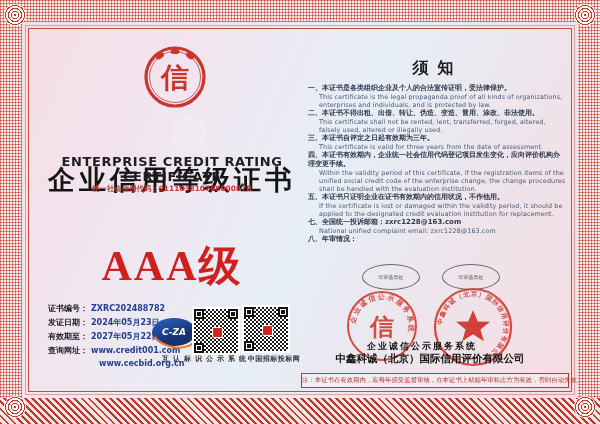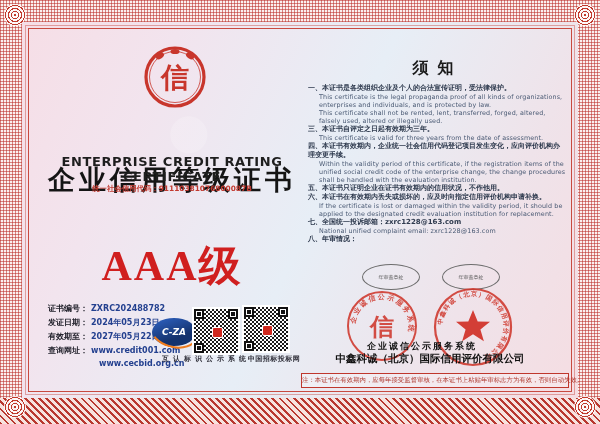--- a/index.html
+++ b/index.html
@@ -139,35 +139,35 @@
     <div class="qr-cap" style="left:120px;top:332px;width:128px;letter-spacing:4px">互认标识公示系统</div>
     <div class="qr-cap" style="left:216px;top:332px;width:72px;letter-spacing:.5px">中国招标投标网</div>
 
     <div class="notice-head">须知</div>
     <div class="notice-list">
       <div class="n-item">
         <div class="n-zh">一、本证书是各类组织企业及个人的合法宣传证明，受法律保护。</div>
         <div class="n-en">This certificate is the legal propaganda proof of all kinds of organizations, enterprises and individuals, and is protected by law.</div>
       </div>
       <div class="n-item">
+        <div class="n-zh">二、本证书不得出租、出借、转让、伪造、变造、冒用、涂改、非法使用。</div>
         <div class="n-en">This certificate shall not be rented, lent, transferred, forged, altered, falsely used, altered or illegally used.</div>
       </div>
       <div class="n-item">
         <div class="n-zh">三、本证书自评定之日起有效期为三年。</div>
         <div class="n-en">This certificate is valid for three years from the date of assessment.</div>
       </div>
       <div class="n-item">
         <div class="n-zh">四、本证书有效期内，企业统一社会信用代码登记项目发生变化，应向评价机构办理变更手续。</div>
         <div class="n-en">Within the validity period of this certificate, if the registration items of the unified social credit code of the enterprise change, the change procedures shall be handled with the evaluation institution.</div>
       </div>
       <div class="n-item">
         <div class="n-zh">五、本证书只证明企业在证书有效期内的信用状况，不作他用。</div>
       </div>
       <div class="n-item">
-        <div class="n-zh">六、本证书在有效期内丢失或损坏的，应及时向指定信用评价机构申请补换。</div>
         <div class="n-en">If the certificate is lost or damaged within the validity period, it should be applied to the designated credit evaluation institution for replacement.</div>
       </div>
       <div class="n-item">
         <div class="n-zh">七、全国统一投诉邮箱：zxrc1228@163.com</div>
         <div class="n-en">National unified complaint email: zxrc1228@163.com</div>
       </div>
       <div class="n-item">
         <div class="n-zh">八、年审情况：</div>
       </div>
     </div>

